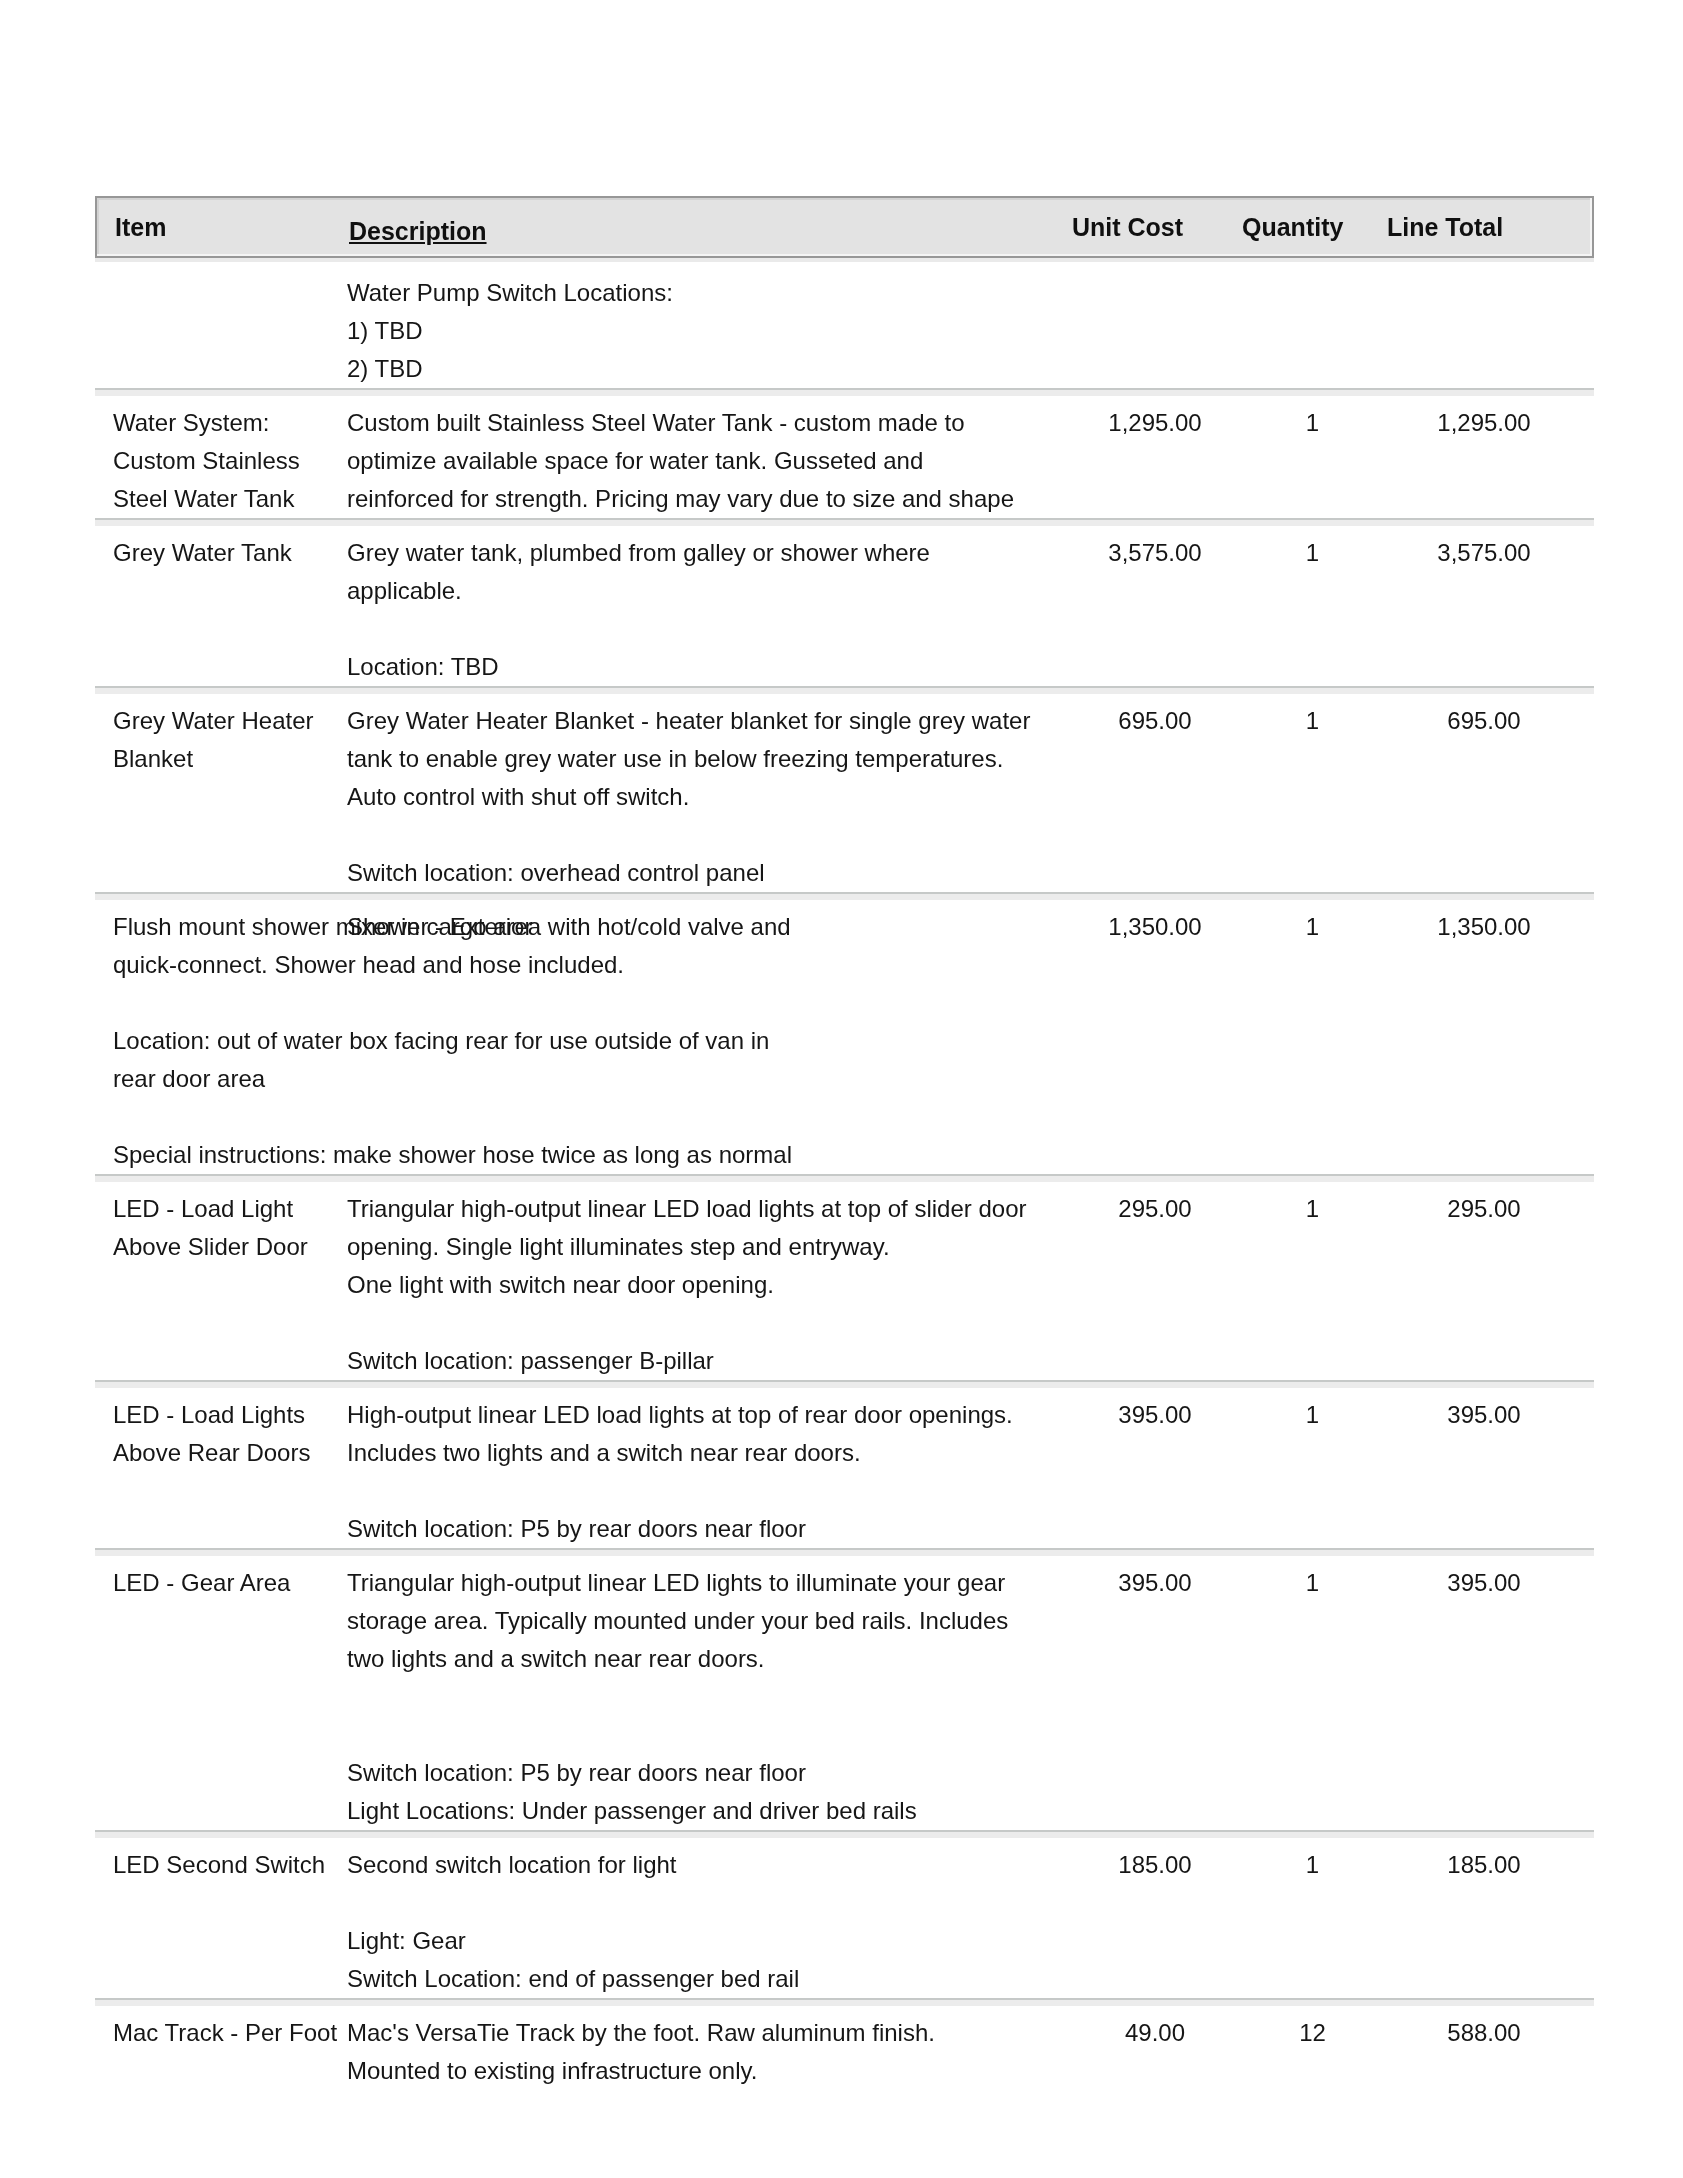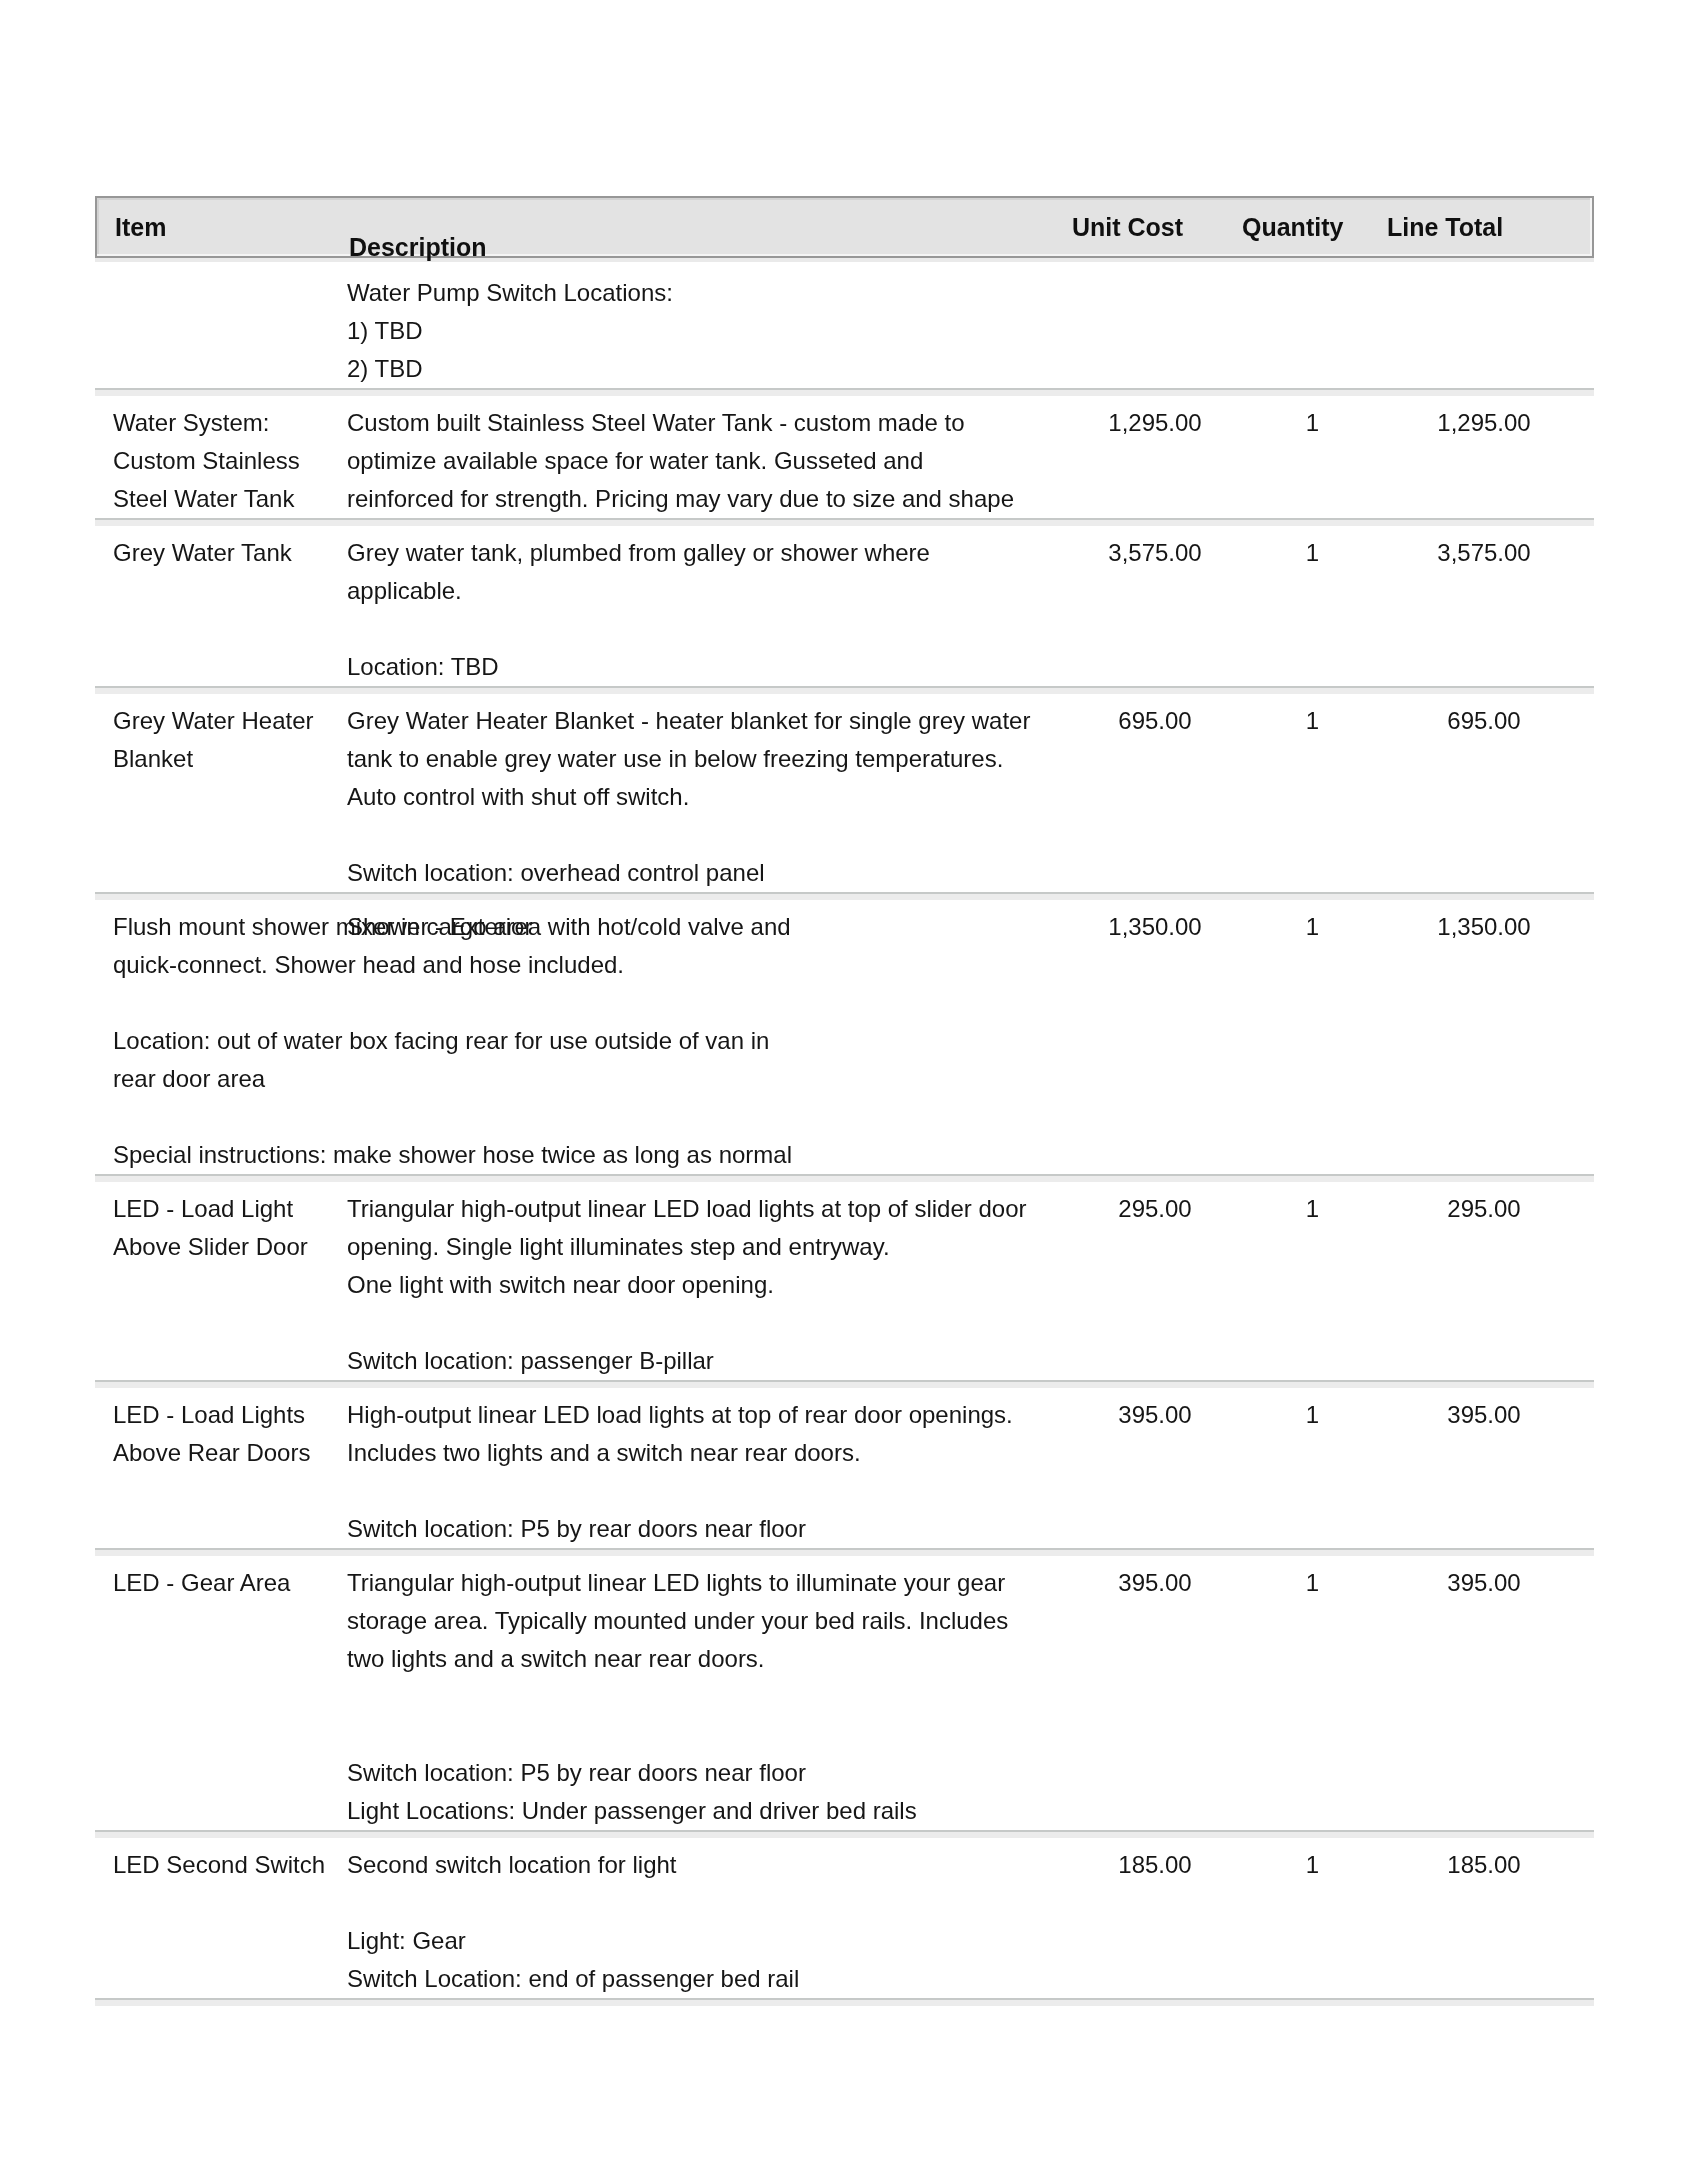--- a/index.html
+++ b/index.html
@@ -33,21 +33,21 @@
     box-shadow: inset -2px -2px 0 #f4f4f4, inset 2px 2px 0 #d2d2d2, 0 4px 0 #eaeaea;
     display: grid;
     grid-template-columns: 234px 723px 170px 145px 198px;
     padding: 0 12px 0 18px;
     align-items: center;
     font-size: 25px;
     font-weight: bold;
     color: #101010;
     margin-bottom: 8px;
   }
-  .thead .h-desc { position: relative; top: 20px; }
+  .thead .h-desc { position: relative; top: 4px; text-decoration: underline; }
   .h-num { text-align: left; }
   
   .row {
     display: grid;
     grid-template-columns: 234px 723px 170px 145px 198px;
     padding: 8px 12px 0 18px;
     font-size: 24px;
     line-height: 38px;
     color: #161616;
   }
@@ -178,17 +178,25 @@
     <div class="cell">LED Second Switch</div>
     <div class="cell">Second switch location for light
 
 Light: Gear
 Switch Location: end of passenger bed rail</div>
     <div class="cell num">185.00</div>
     <div class="cell num">1</div>
     <div class="cell num">185.00</div>
   </div>
 <div class="sep"></div>
+  <div class="row">
+    <div class="cell">Mac Track - Per Foot</div>
+    <div class="cell">Mac's VersaTie Track by the foot. Raw aluminum finish.
+Mounted to existing infrastructure only.</div>
+    <div class="cell num">49.00</div>
+    <div class="cell num">12</div>
+    <div class="cell num">588.00</div>
+  </div>
 </div>
 
   </div>
 </div>
 
 
 </body></html>

